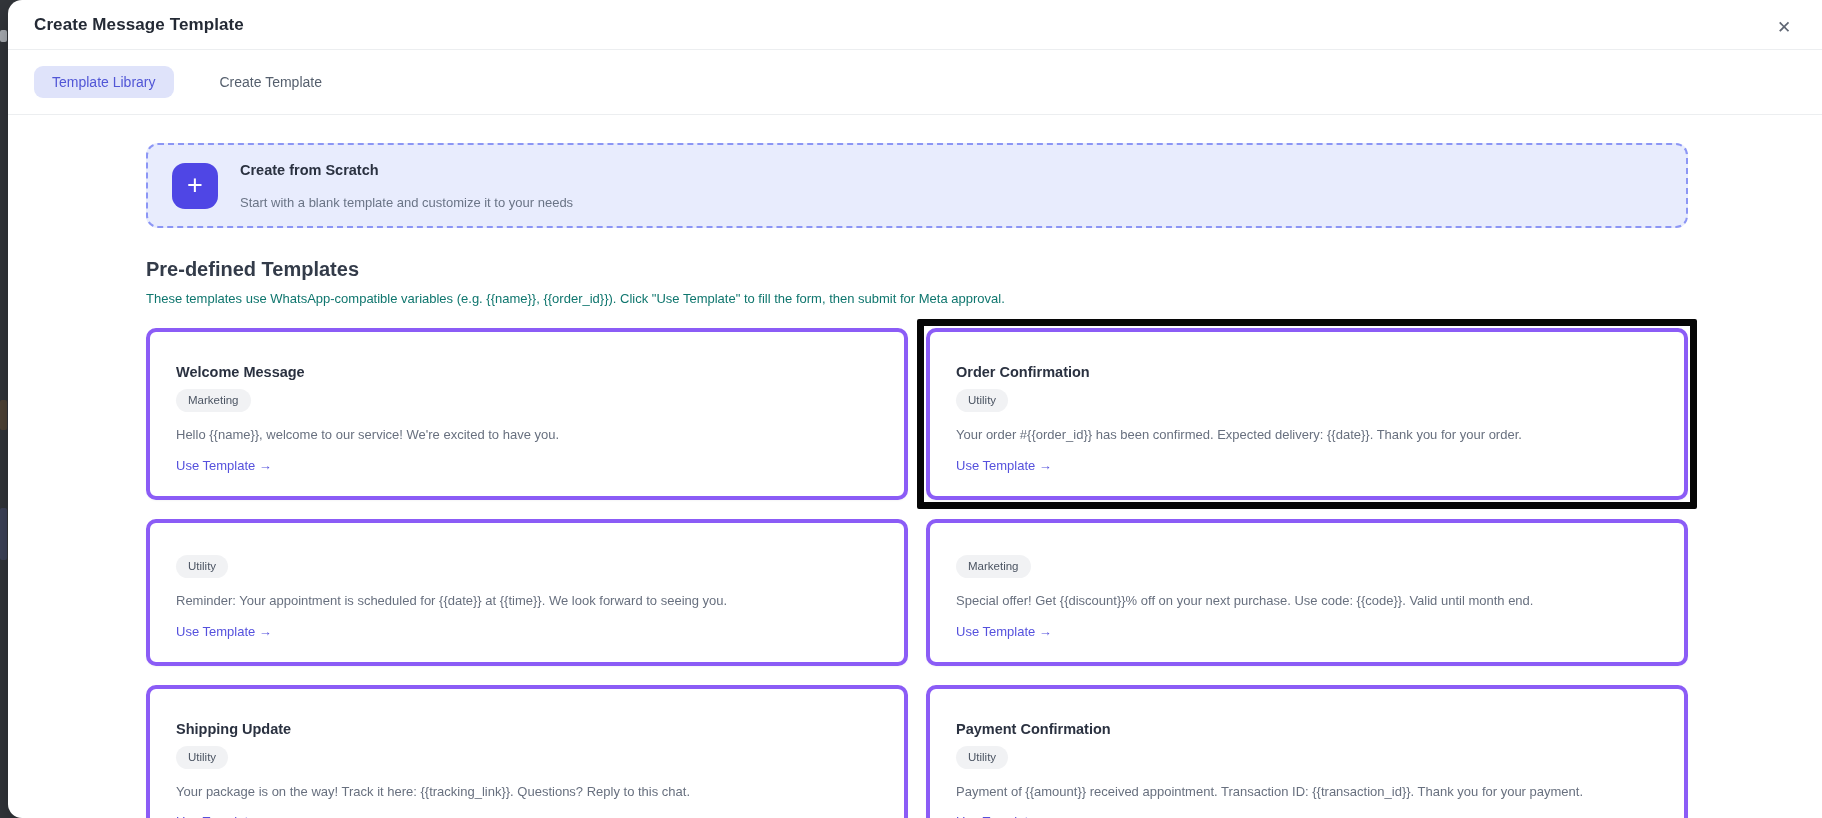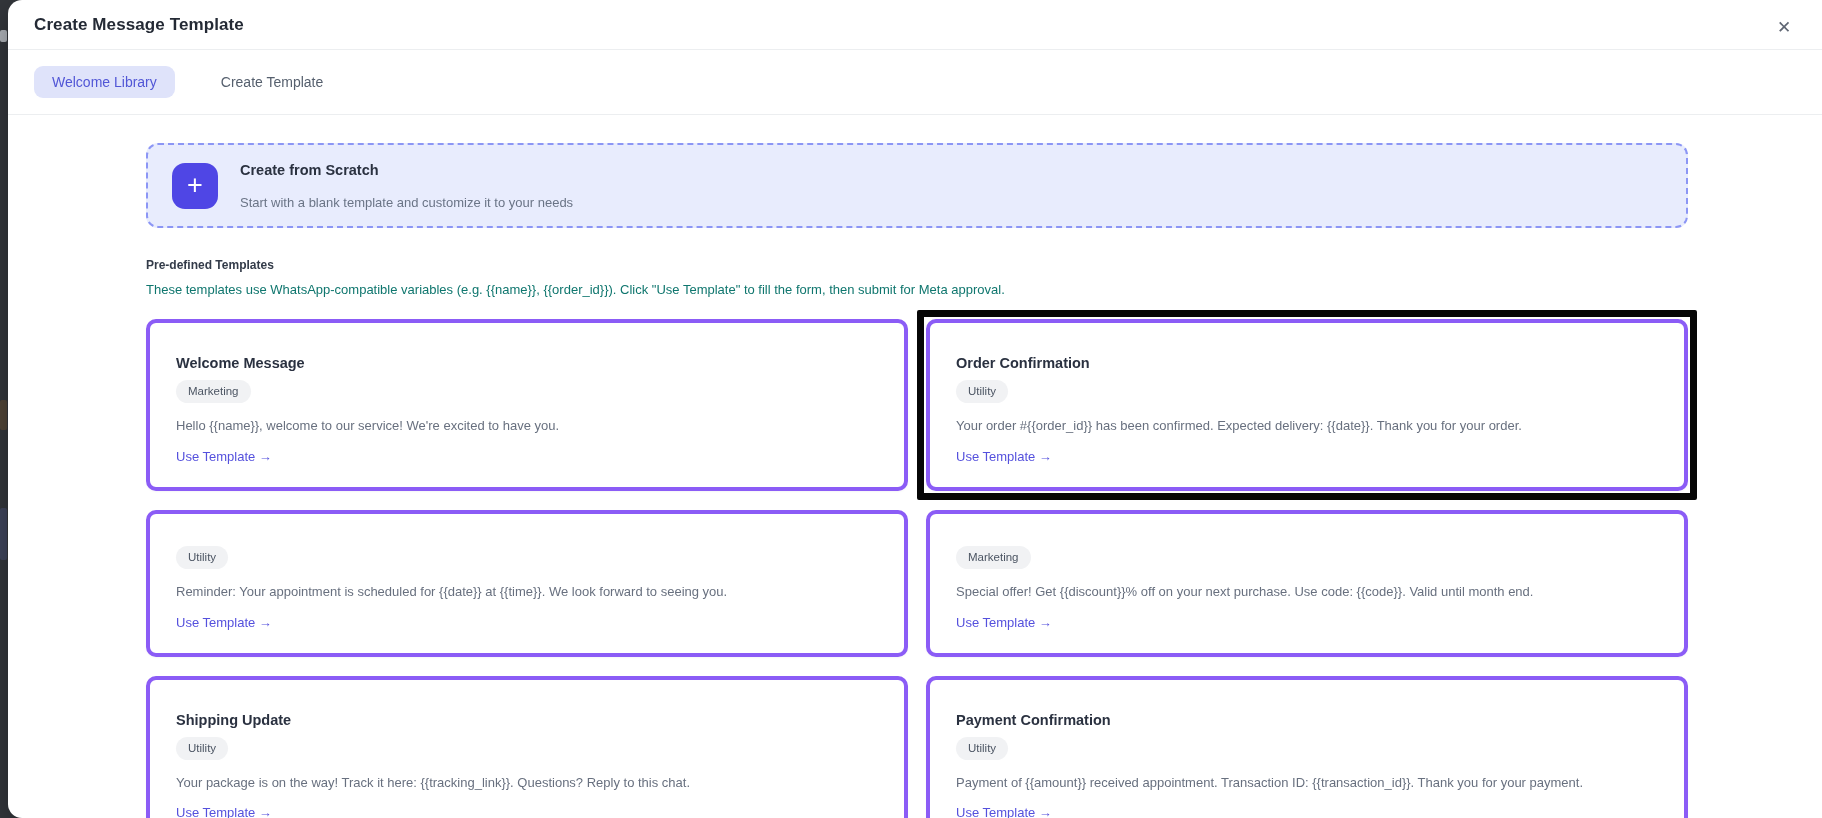--- a/index.html
+++ b/index.html
@@ -51,21 +51,21 @@
   }
   .plus-tile{
     flex:0 0 auto;width:46px;height:46px;border-radius:13px;background:#4f46e5;
     display:flex;align-items:center;justify-content:center;
     color:#ffffff;font-size:27px;font-weight:300;line-height:1;
   }
   .create-texts{display:flex;flex-direction:column;gap:17px;}
   .create-title{font-size:14.5px;font-weight:700;color:#2a3140;}
   .create-sub{font-size:13px;color:#6a7486;}
 
-  .section-heading{font-size:12px;font-weight:600;color:#333b49;margin:0 0 10px;}
+  .section-heading{font-size:20px;font-weight:600;color:#333b49;margin:0 0 10px;}
   .section-desc{font-size:13px;color:#0f766e;margin:0 0 22px;}
 
   .cards-grid{display:grid;grid-template-columns:1fr 1fr;column-gap:18px;row-gap:19px;}
 
   .template-card{
     position:relative;background:#fff;border:4px solid #8b5cf6;border-radius:10px;
     padding:32px 26px 22px;box-shadow:0 1px 2px rgba(16,24,40,.04);box-sizing:border-box;
   }
   .card-title{font-size:14.5px;font-weight:600;color:#2a3140;margin:0 0 9px;}
   .card-badge{
@@ -93,21 +93,21 @@
 <div class="modal">
 
   <div class="modal-header">
     <div class="modal-title">Create Message Template</div>
     <button class="close-btn">
       <span>✕</span>
     </button>
   </div>
 
   <div class="tabbar">
-    <button class="tab active">Welcome Library</button>
+    <button class="tab active">Template Library</button>
     <button class="tab inactive">Create Template</button>
   </div>
 
   <div class="content">
 
     <div class="create-box">
       <div class="plus-tile">+</div>
       <div class="create-texts">
         <div class="create-title">Create from Scratch</div>
         <div class="create-sub">Start with a blank template and customize it to your needs</div>

